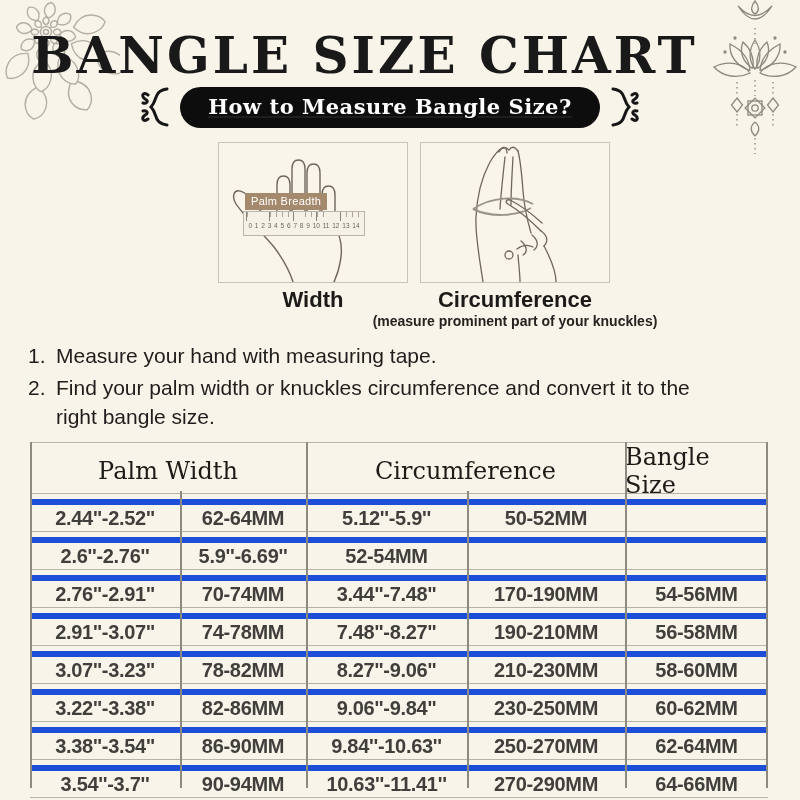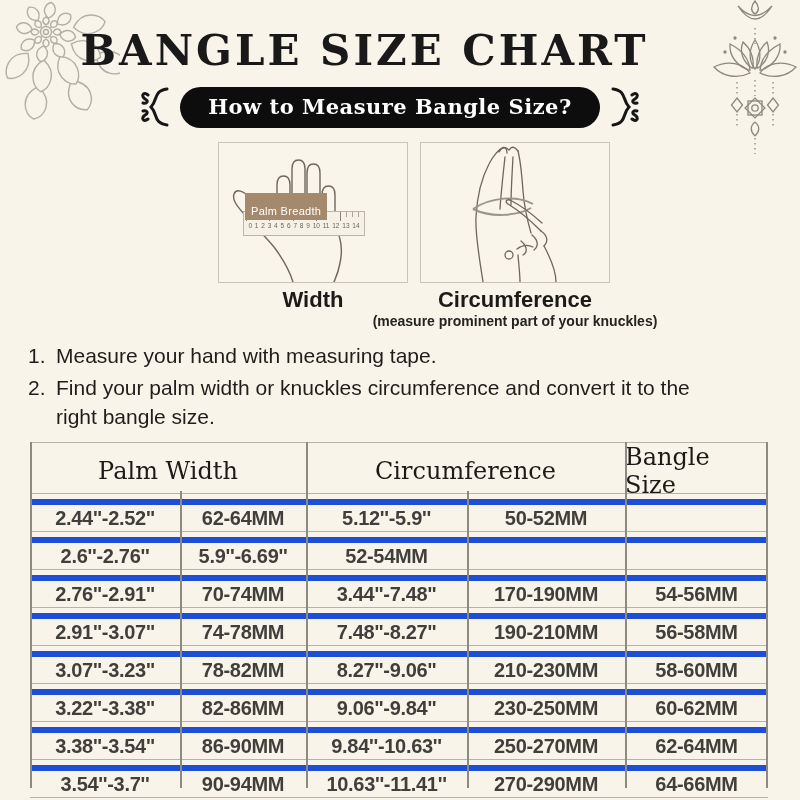--- a/index.html
+++ b/index.html
@@ -12,45 +12,45 @@
     color:#1f1e1c;
   }
   
   .mandala{position:absolute;left:0;top:0;}
   .lotus{position:absolute;left:698px;top:0;}
   
   .title{
     position:absolute;top:26px;left:0;width:729px;
     text-align:center;
     font-family:"DejaVu Serif","Liberation Serif",serif;
-    font-size:42px;font-weight:700;letter-spacing:3px;color:#191919;
+    font-size:50px;font-weight:700;letter-spacing:3px;color:#191919;
   }
   
   .banner-row{
     position:absolute;top:86px;left:0;width:780px;
-    display:flex;justify-content:center;align-items:center;gap:10px;
+    display:flex;justify-content:center;align-items:center;gap:10px;text-decoration:underline;
   }
   .banner-pill{
     background:#0d0d0d;color:#ffffff;
     border-radius:21px;
     padding:7px 28px 9px 28px;
     font-family:"DejaVu Serif","Liberation Serif",serif;
     font-size:21px;font-weight:700;letter-spacing:0.5px;
   }
   
   .figure-box{
     position:absolute;top:142px;width:190px;height:141px;
     border:1px solid #c9c4b9;background:#f9f5ea;box-sizing:border-box;
   }
   #width-box{left:218px;}
   #circ-box{left:420px;}
   .tape-label{
     position:absolute;left:26px;top:50px;
     background:#a5896c;color:#ffffff;
-    font-size:11px;padding:12px 6px 3px 6px;letter-spacing:0.3px;
+    font-size:11px;padding:2px 6px 3px 6px;letter-spacing:0.3px;
     z-index:3;
   }
   .ruler{
     position:absolute;left:24px;top:68px;width:122px;height:25px;
     background:#f5f1e7;border:1px solid #b9b5ab;box-sizing:border-box;z-index:2;
   }
   .ruler-ticks{
     height:9px;margin:0 2px;
     background:
       repeating-linear-gradient(to right,#8a8479 0 1px,transparent 1px 23.4px),

